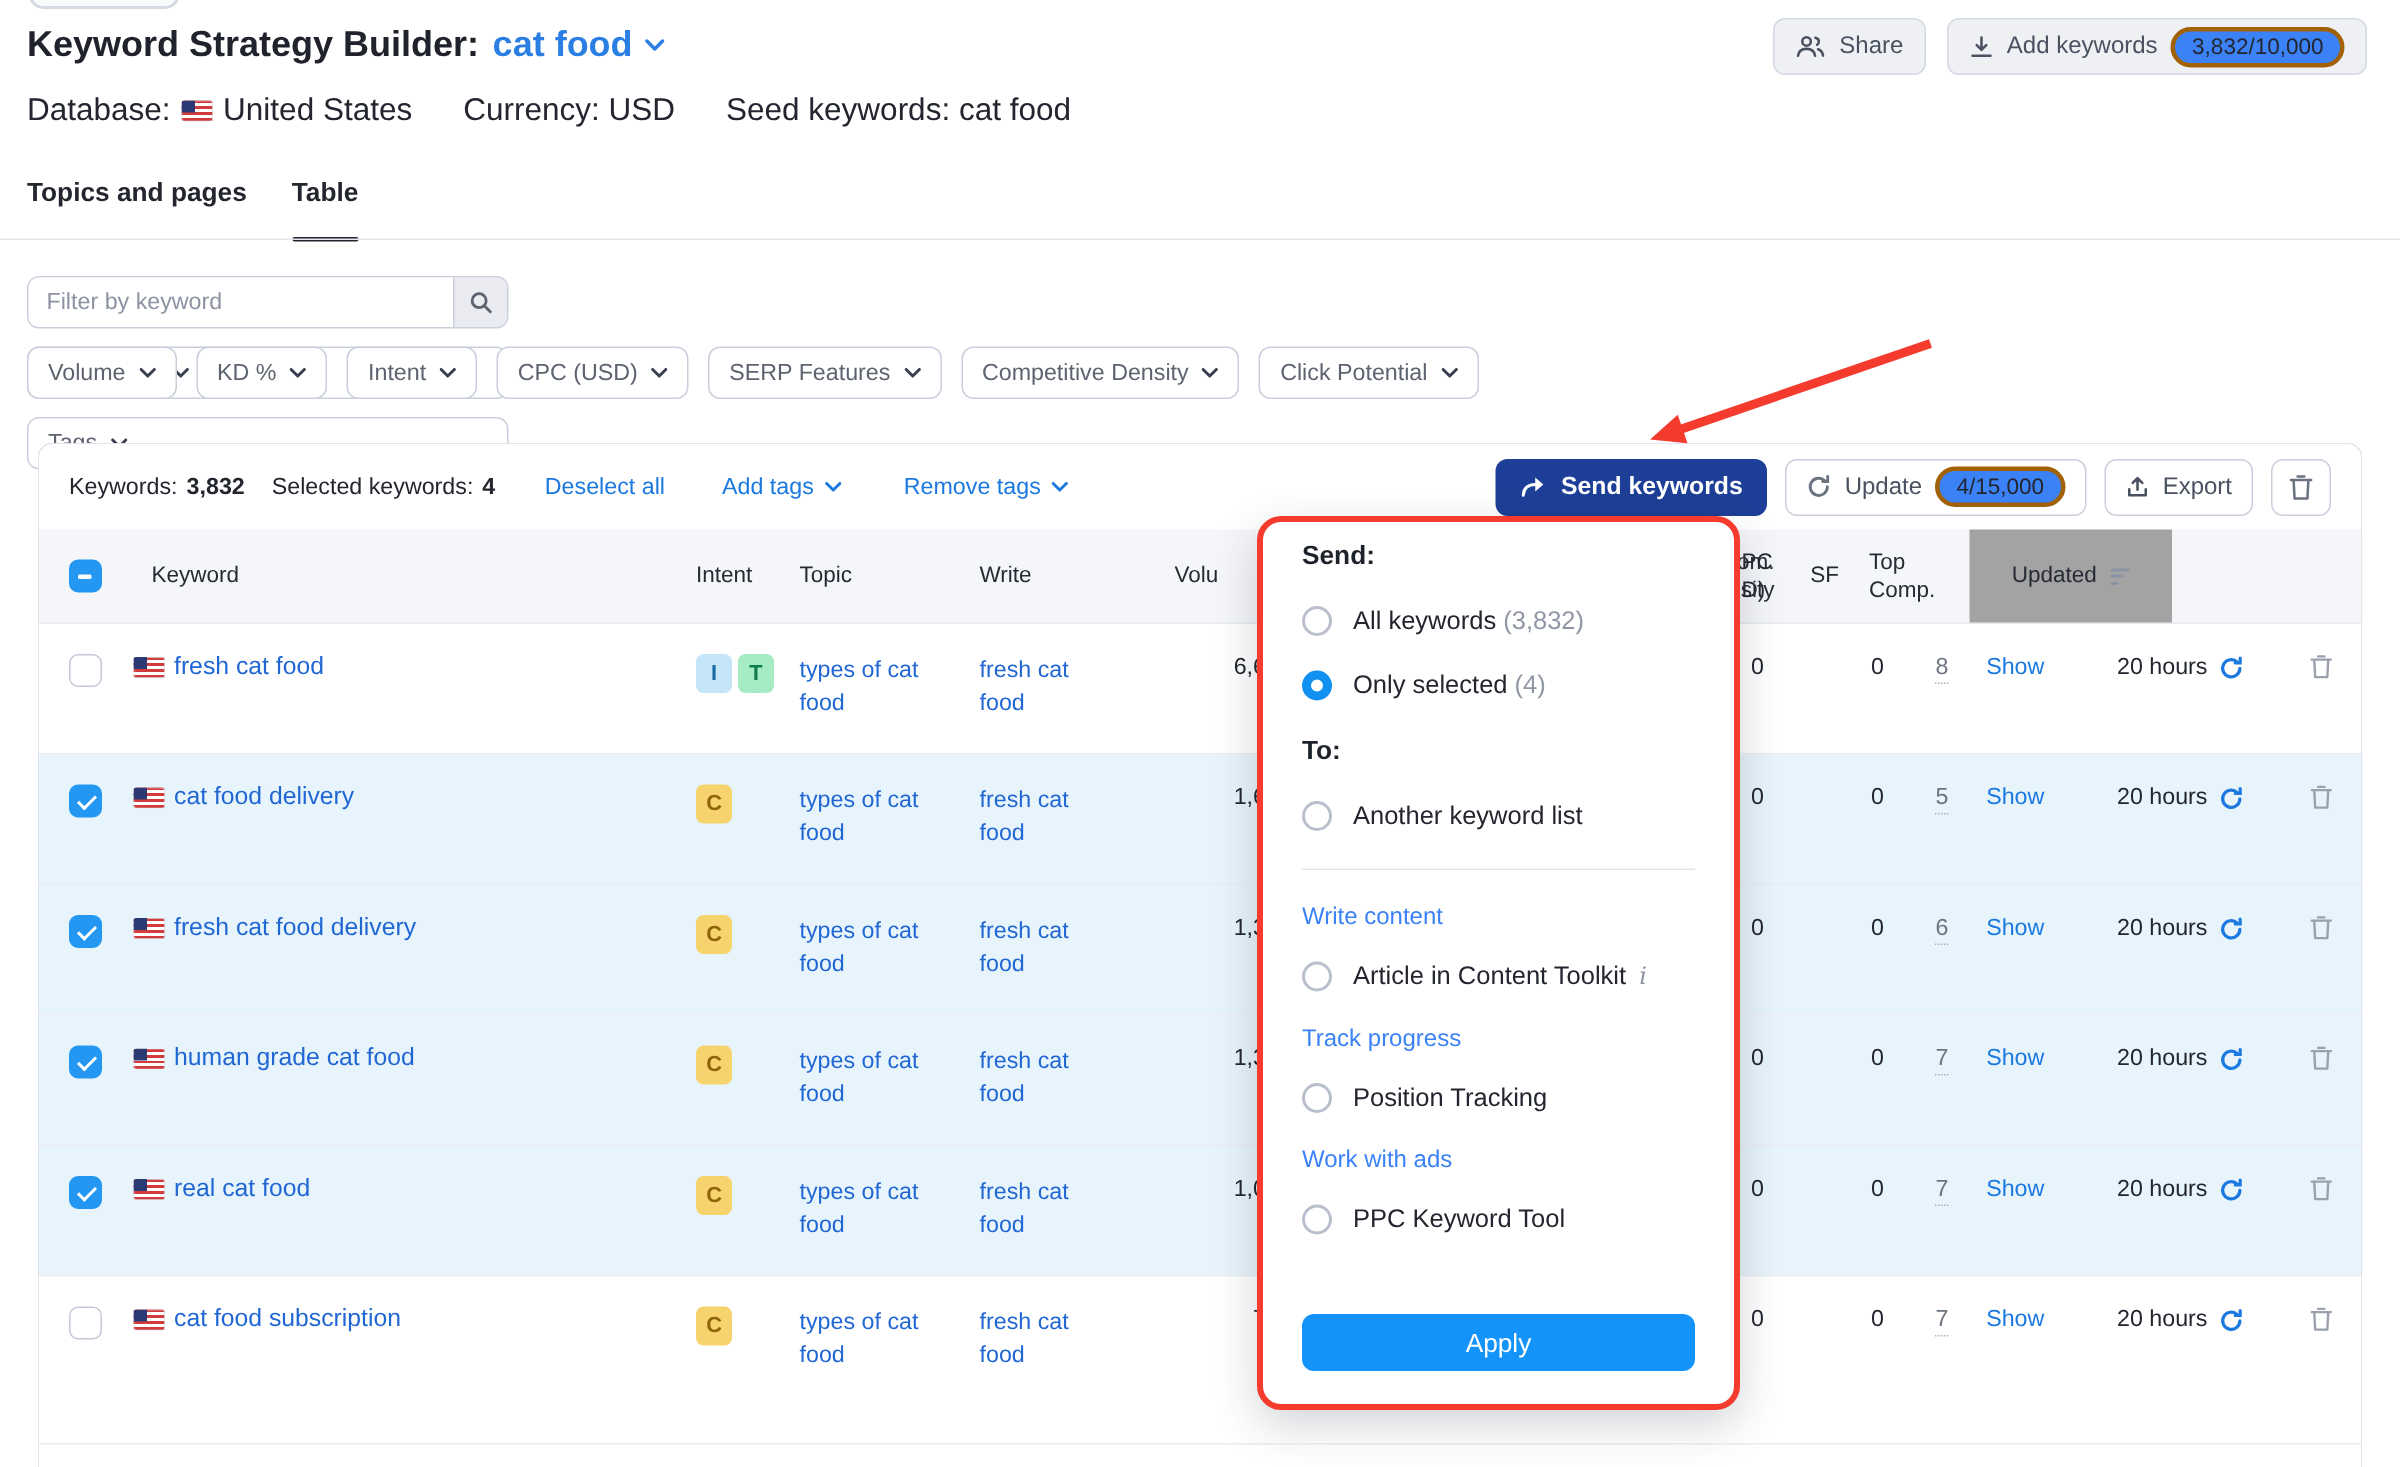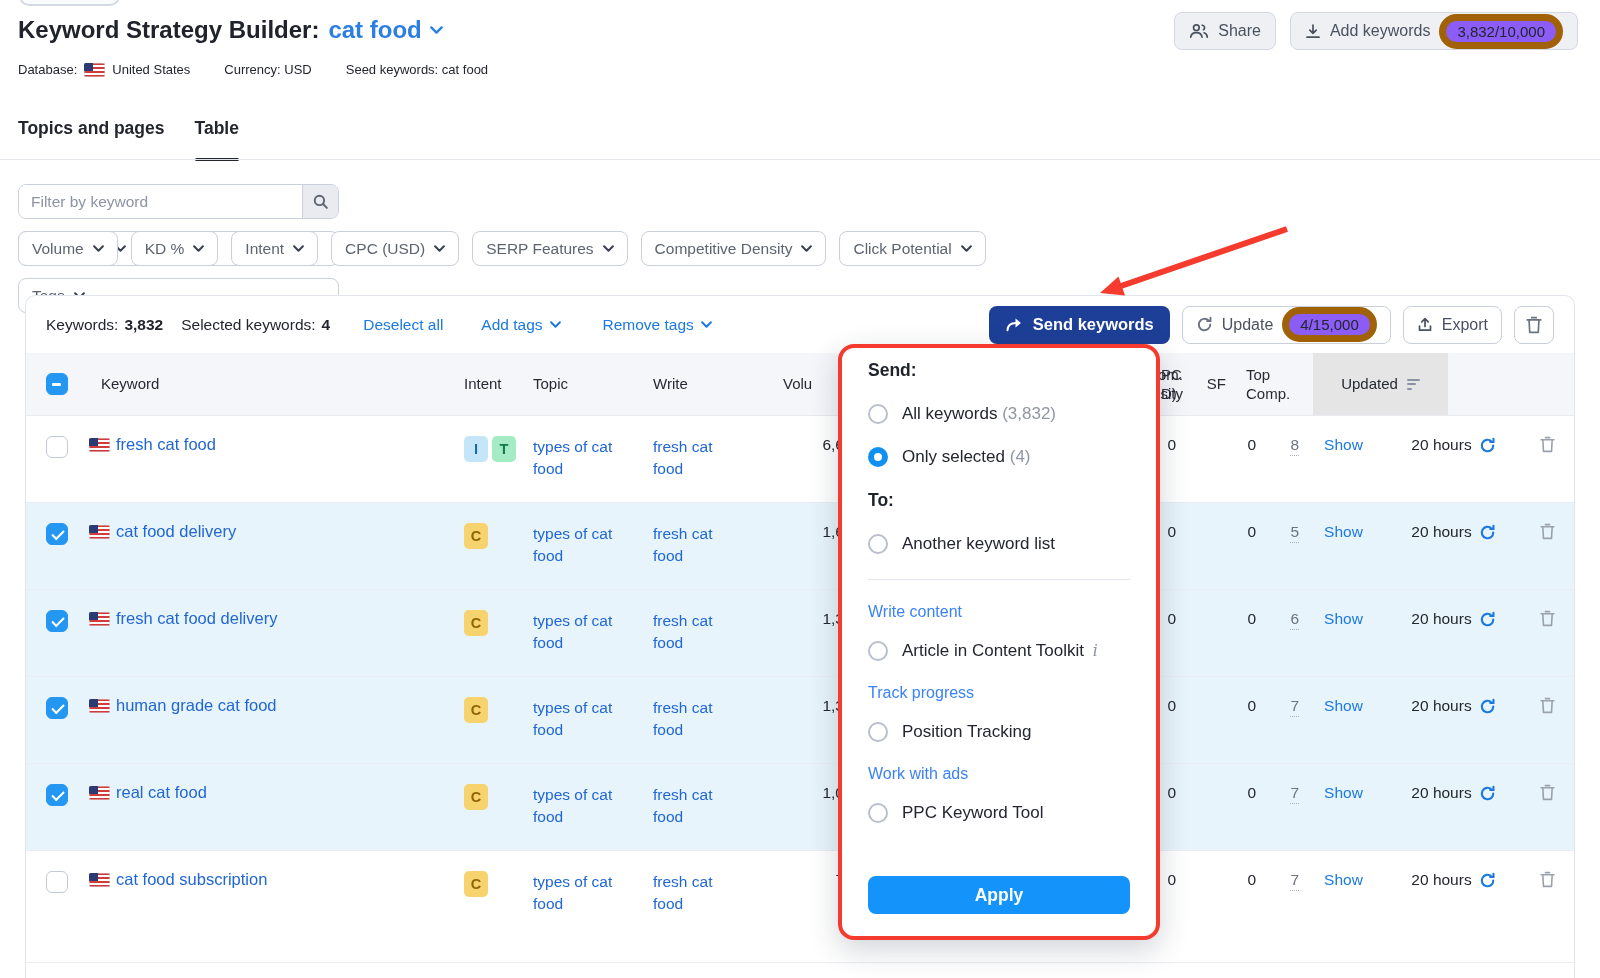--- a/index.html
+++ b/index.html
@@ -16,24 +16,24 @@
 
   
   .pagehead { position:absolute; left:18px; top:16px; display:flex; align-items:center; gap:9px;justify-content:center; }
   .pagehead .t { font-size:24px; font-weight:700; color:#20232c; }
   .pagehead .proj { font-size:24px; font-weight:700; color:#2b7fe3; display:flex; align-items:center; gap:8px; cursor:pointer; }
 
   .topbtns { position:absolute; right:22px; top:12px; display:flex; gap:14px; }
   .gbtn { height:38px; border:1px solid #d3d8e2; background:#eef0f4; border-radius:8px;
     display:flex; align-items:center; gap:9px; padding:0 14px; color:#4a5160;
     font-size:16px; font-weight:500; cursor:pointer; }
-  .pill { border:7px solid #a16207; border-radius:999px; background:#8b5cf6; padding:2px 11px;
+  .pill { border:3px solid #a16207; border-radius:999px; background:#3b82f6; padding:2px 11px;
     font-size:15px; color:#23262e; font-weight:400; }
 
-  .metarow { position:absolute; left:18px; top:62px; display:flex; gap:34px; font-size:13px; color:#23262e; align-items:center;justify-content:center; }
+  .metarow { position:absolute; left:18px; top:62px; display:flex; gap:34px; font-size:21px; color:#23262e; align-items:center;justify-content:center; }
   .metarow .mitem { display:flex; align-items:center; gap:7px; }
 
   .flag { position:relative; width:21px; height:14px; border-radius:2px; overflow:hidden; flex:none;
     background:repeating-linear-gradient(#d23b3b 0 2px, #ffffff 2px 4px); box-shadow:0 0 0 0.5px #d6dae2 inset; }
   .flag .canton { position:absolute; left:0; top:0; width:9px; height:8px; background:#2c3a73; }
 
   .tabs { position:absolute; left:18px; top:118px; display:flex; gap:30px; font-size:17.5px; font-weight:700; color:#23262e; }
   .tab { cursor:pointer; padding-bottom:10px; }
   .tab.active { position:relative; }
   .tab.active::after { content:""; position:absolute; left:0; right:0; bottom:-12px; height:3px; background:#23262e; border-radius:2px; }
@@ -77,21 +77,21 @@
   .col-page { width:125px; padding-left:7px; flex:none; }
   .col-vol { width:73px; flex:none; justify-content:flex-end; text-align:right; }
   .col-sp { width:257px; flex:none; }
   .col-cpc { width:75px; flex:none; justify-content:flex-end; text-align:right; }
   .col-com { width:80px; flex:none; justify-content:flex-end; text-align:right; }
   .col-sf { width:45px; flex:none; justify-content:flex-end; text-align:right; padding-right:2px; }
   .col-top { width:85px; flex:none; justify-content:center; text-align:center; }
   .col-upd { width:135px; flex:none; justify-content:center; }
   .col-tr { flex:1; justify-content:center; }
   .thead .col-kw { padding-left:18px; }
-  .thead .col-upd { background:#e5e5e5; gap:9px; }
+  .thead .col-upd { background:#a3a3a3; gap:9px; }
   .sorticon { display:flex; flex-direction:column; gap:2.5px; }
   .sorticon i { display:block; height:2px; background:#8a93a3; border-radius:1px; }
 
   .trow { display:flex; height:87px; background:#fff; border-bottom:1px solid #ebedf2; }
   .trow.sel { background:#e8f4fb; }
   .trow:last-child { height:112px; }
   .trow .cell { padding-top:20px; display:flex; align-items:flex-start; font-size:15.5px; color:#23262e; }
   .trow .col-vol, .trow .col-cpc, .trow .col-com { display:block; }
   .trow .col-kw { gap:6px; padding-left:6px; padding-top:22px; }
   .trow .col-cb .cb { margin-top:0; }
@@ -121,21 +121,21 @@
   .p-h { font-size:17.5px; font-weight:700; color:#1e222b; margin-bottom:23px; }
   .p-row { display:flex; align-items:center; gap:14px; margin-bottom:23px; }
   .radio { width:20px; height:20px; border-radius:50%; border:2px solid #b9bfcc; background:#fff; flex:none; cursor:pointer; }
   .radio.on { border:6px solid #1090f0; }
   .p-lbl { font-size:17px; color:#23262e; }
   .p-count { color:#9096a4; font-size:17px; }
   .p-sep { border:none; border-top:1px solid #e3e6ec; margin:2px 0 23px; }
   .p-gt { font-size:16px; color:#3b82f6; margin-bottom:20px; }
   .info-i { font-family:"DejaVu Serif", serif; font-style:italic; color:#8d93a3; font-size:16px; margin-left:4px; }
   .applybtn { margin-top:auto; height:38px; background:#1493fb; border:none; border-radius:8px; color:#fff;
-    font-weight:700; font-size:17.5px; display:flex; align-items:center; justify-content:center; cursor:pointer; font-family:inherit; }
+    font-weight:400; font-size:17.5px; display:flex; align-items:center; justify-content:center; cursor:pointer; font-family:inherit; }
 
   .arrow-layer { position:absolute; left:0; top:0; z-index:60; pointer-events:none; }
 </style>
 </head>
 <body>
 
 <div class="cropped"></div>
 
 <div class="pagehead">
   <span class="t">Keyword Strategy Builder:</span>

